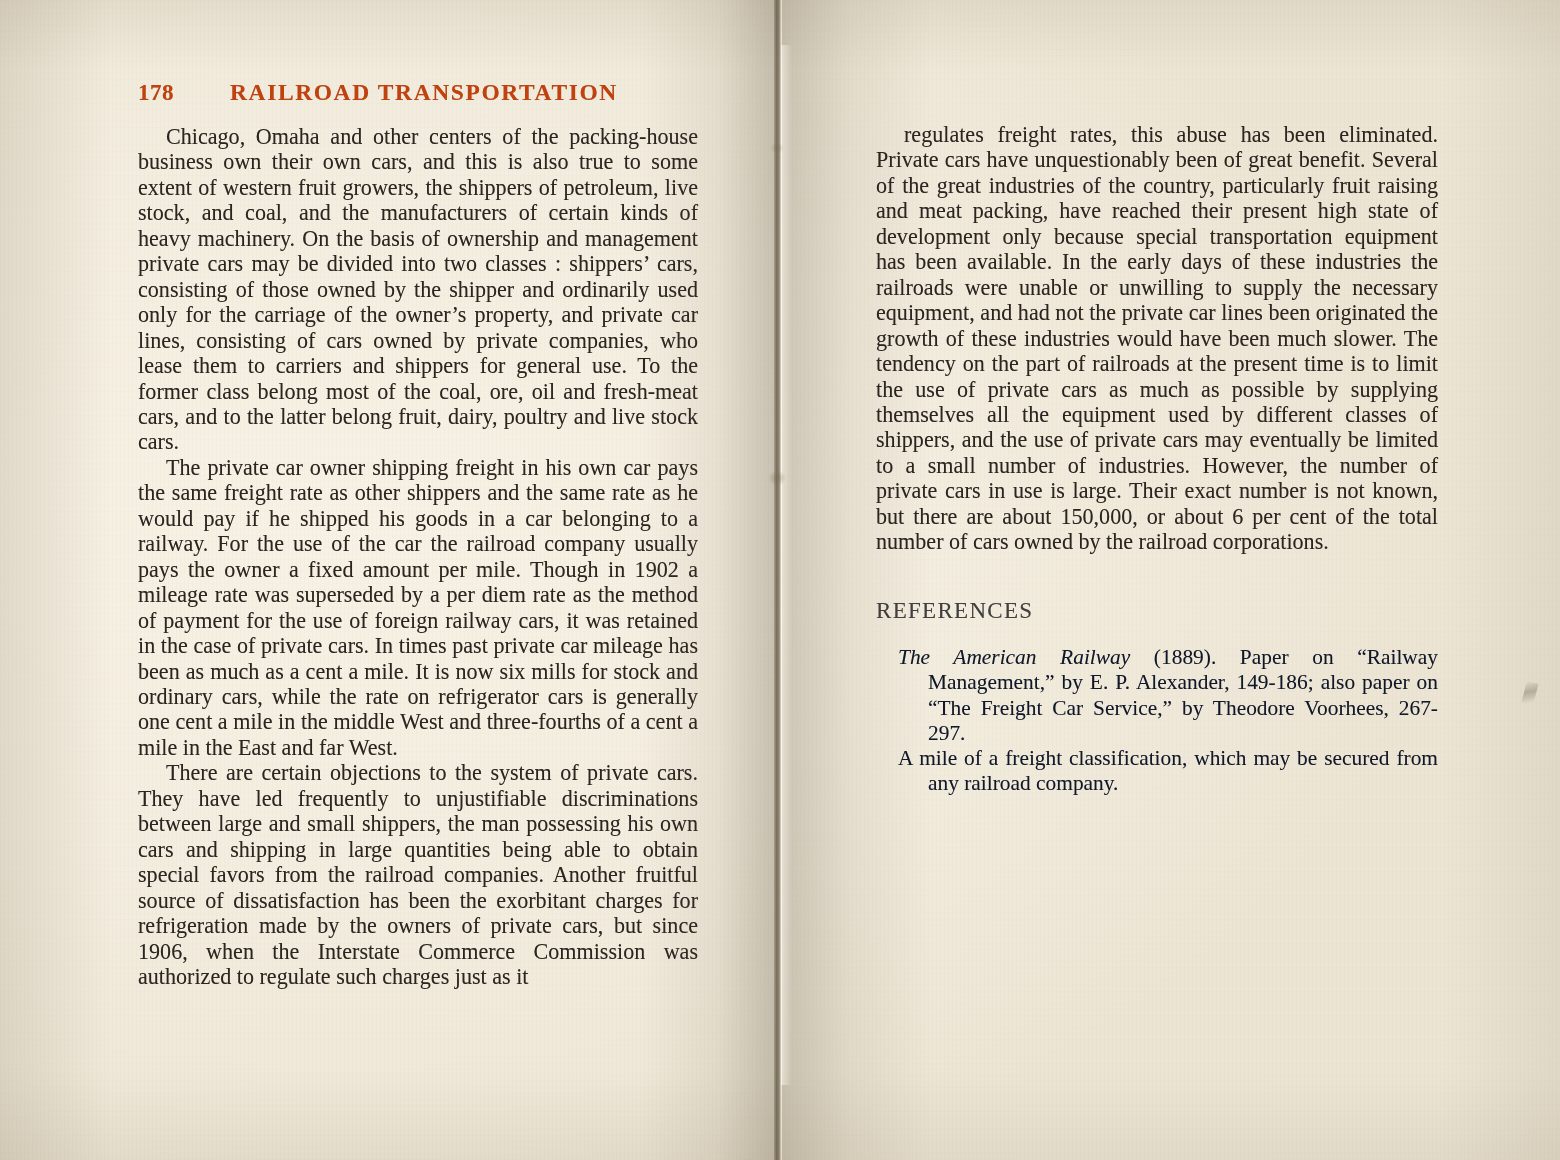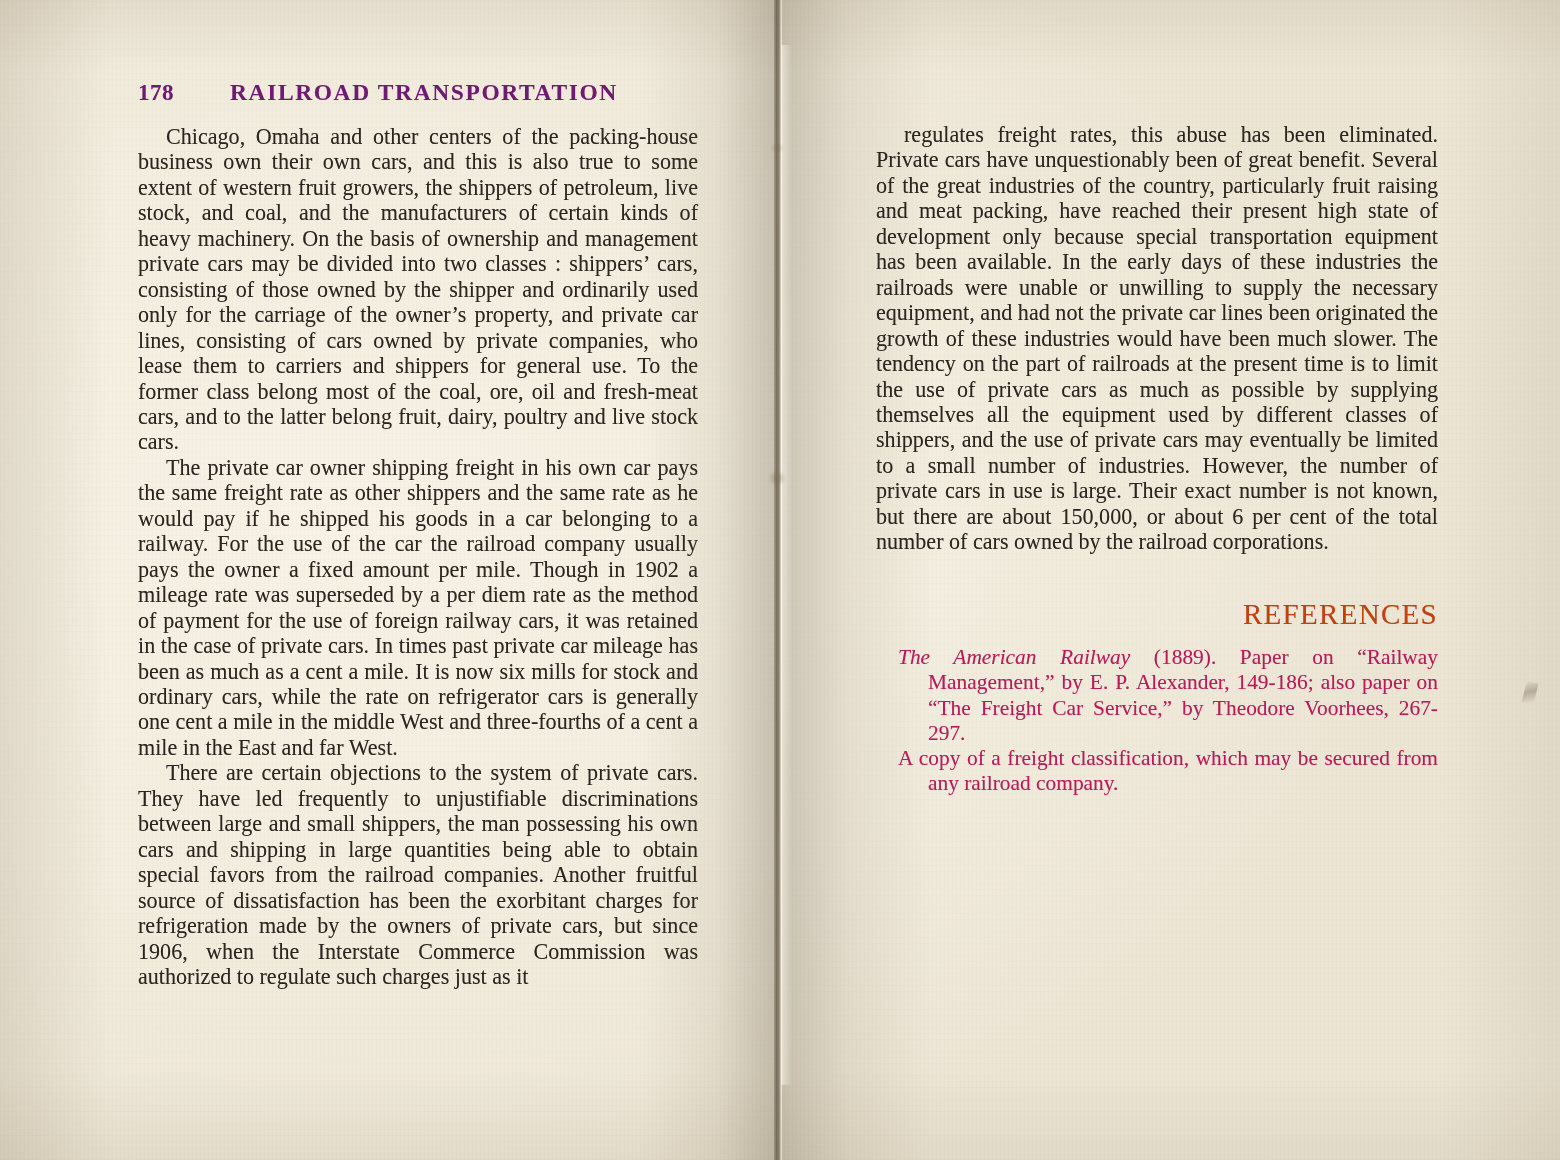--- a/index.html
+++ b/index.html
@@ -119,21 +119,21 @@
     top: 0;
     bottom: 0;
   }
   .page-left  { left: 0;    width: 775px; }
   .page-right { left: 785px; width: 775px; }
 
   .running-head {
     position: absolute;
     display: flex;
     align-items: center;
-    color: #701a75;
+    color: #c2410c;
     font-size: 23.5px;
     letter-spacing: .6px;
   }
   .rh-title {
     font-weight: bold;
     letter-spacing: 1.6px;
   }
   .rh-folio {
     font-weight: bold;
     font-size: 23px;
@@ -162,32 +162,32 @@
   }
 
   
   .column p { text-align-last: auto; }
 
   .section-heading {
     position: absolute;
     left: 876px;
     top: 598px;
     width: 562px;
-    text-align: right;
-    color: #c2410c;
-    font-size: 29px;
+    text-align: left;
+    color: #404040;
+    font-size: 23px;
     letter-spacing: 1.3px;
   }
 
   .refs {
     position: absolute;
     left: 876px;
     top: 645px;
     width: 562px;
-    color: #be185d;
+    color: #0f172a;
     font-size: 21.4px;
     line-height: 25.3px;
     text-align: justify;
   }
   .ref-entry {
     margin: 0;
     padding-left: 30px;
     text-indent: -30px;
   }
   .ref-entry.indented {
@@ -246,18 +246,18 @@
   </div>
 
   <div class="column col-right">
     <p>regulates freight rates, this abuse has been eliminated.  Private cars have unquestionably been of great benefit.  Several of the great industries of the country, particularly fruit raising and meat packing, have reached their present high state of development only because special transportation equipment has been available.  In the early days of these industries the railroads were unable or unwilling to supply the necessary equipment, and had not the private car lines been originated the growth of these industries would have been much slower.  The tendency on the part of railroads at the present time is to limit the use of private cars as much as possible by supplying themselves all the equipment used by different classes of shippers, and the use of private cars may eventually be limited to a small number of industries.  However, the number of private cars in use is large.  Their exact number is not known, but there are about 150,000, or about 6 per cent of the total number of cars owned by the railroad corporations.</p>
   </div>
 
   <div class="section-heading">REFERENCES</div>
 
   <div class="refs" id="refs-list">
       <p class="ref-entry indented"><span class="ref-title">The American Railway</span><span> (1889).  Paper on “Railway Management,” by E. P. Alexander, 149-186; also paper on “The Freight Car Service,” by Theodore Voorhees, 267-297.</span></p>
-      <p class="ref-entry indented"><span>A copy of a freight classification, which may be secured from any railroad company.</span></p>
+      <p class="ref-entry indented"><span>A mile of a freight classification, which may be secured from any railroad company.</span></p>
     </div>
 
   <div class="pencil-mark"></div>
 
 </div>
 
 </body></html>

